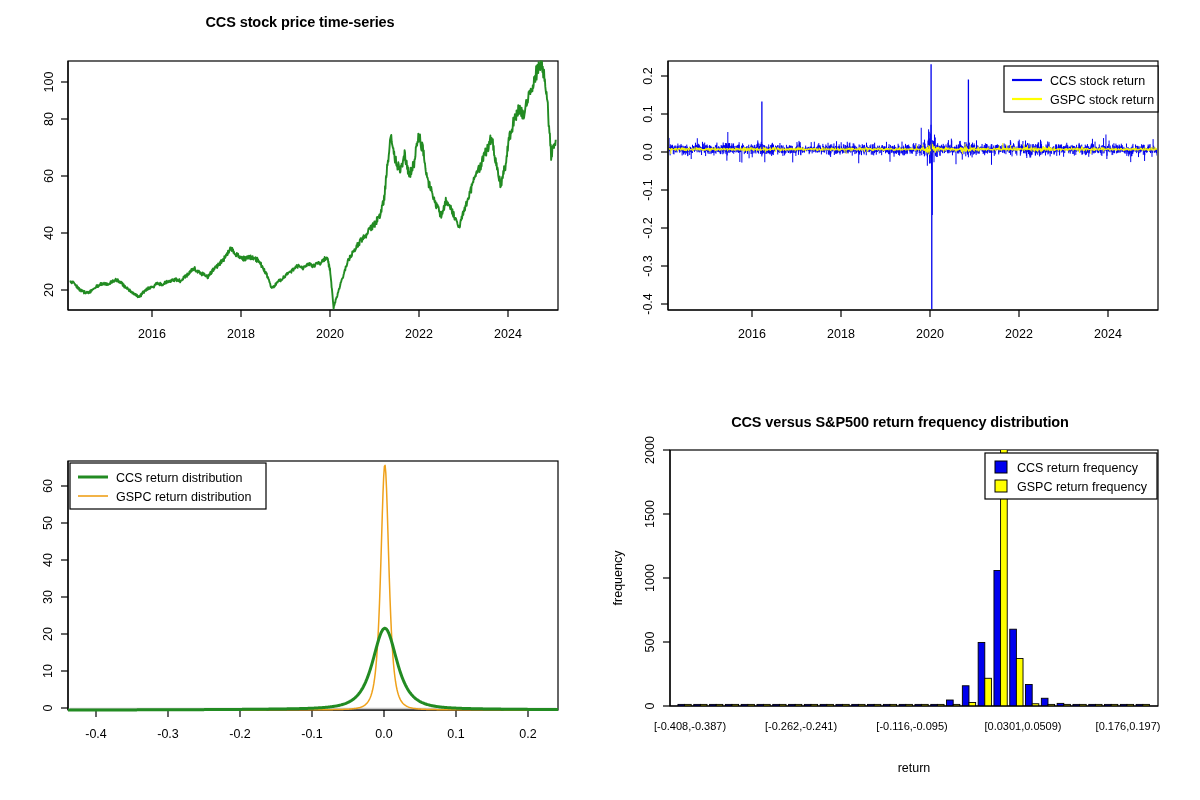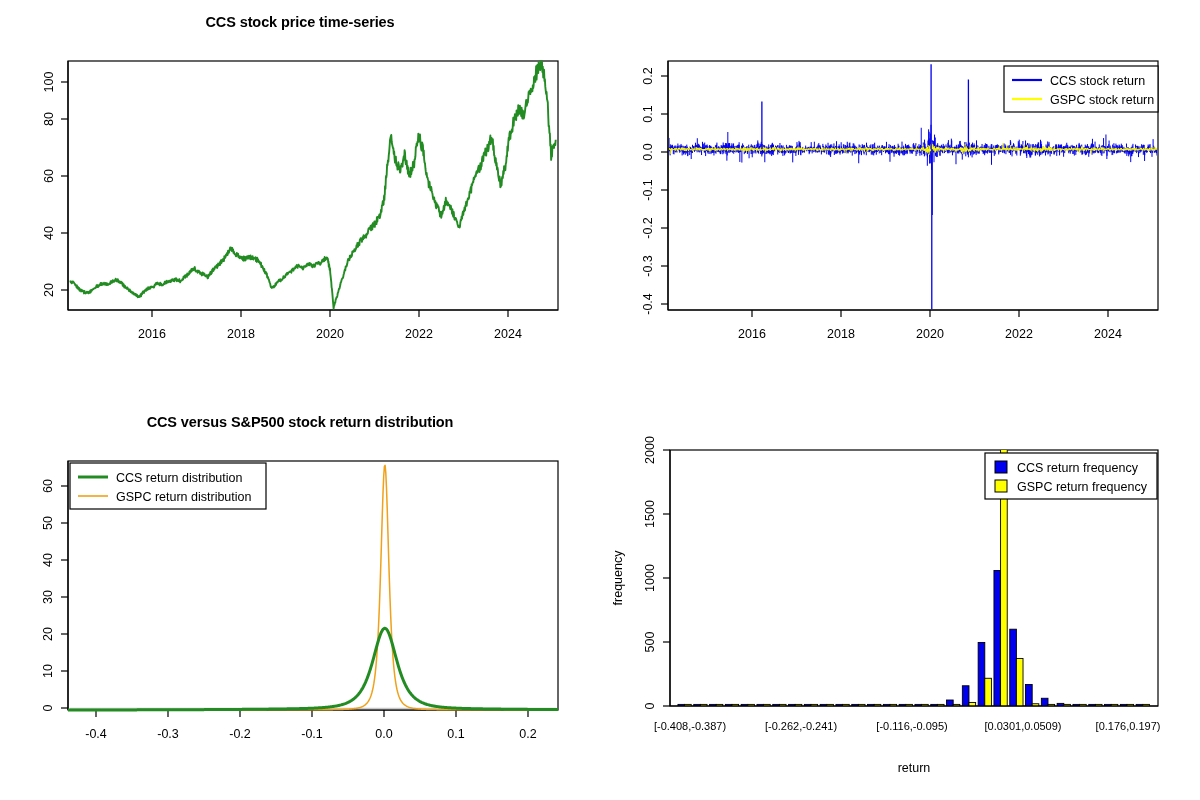--- a/index.html
+++ b/index.html
@@ -144,21 +144,20 @@
         <rect x="404" y="66" width="154" height="46" fill="#ffffff" stroke="#000" stroke-width="1.2"></rect>
         <line x1="412" y1="80" x2="442" y2="80" stroke="#0000EE" stroke-width="2.2"></line>
         <text class="legtext" x="450" y="85">CCS stock return</text>
         <line x1="412" y1="99" x2="442" y2="99" stroke="#FFFF00" stroke-width="2.2"></line>
         <text class="legtext" x="450" y="104">GSPC stock return</text>
       </g>
     </svg>
   </div>
 
   <div class="panel">
-    <div class="panel-title">CCS versus S&amp;P500 stock return distribution</div>
     <svg class="plotsvg" width="600" height="400">
       <rect x="68" y="61" width="490" height="249" fill="none" stroke="#000" stroke-width="1.2"></rect>
       <g>
         <line x1="68" y1="61" x2="68" y2="310" stroke="#000" stroke-width="1.2"></line>
         <line x1="68" y1="308" x2="61" y2="308" stroke="#000" stroke-width="1.2"></line>
         <line x1="68" y1="271" x2="61" y2="271" stroke="#000" stroke-width="1.2"></line>
         <line x1="68" y1="234" x2="61" y2="234" stroke="#000" stroke-width="1.2"></line>
         <line x1="68" y1="197" x2="61" y2="197" stroke="#000" stroke-width="1.2"></line>
         <line x1="68" y1="160" x2="61" y2="160" stroke="#000" stroke-width="1.2"></line>
         <line x1="68" y1="123" x2="61" y2="123" stroke="#000" stroke-width="1.2"></line>
@@ -197,20 +196,21 @@
         <rect x="70" y="63" width="196" height="46" fill="#ffffff" stroke="#000" stroke-width="1.2"></rect>
         <line x1="78" y1="77" x2="108" y2="77" stroke="#228B22" stroke-width="3"></line>
         <text class="legtext" x="116" y="82">CCS return distribution</text>
         <line x1="78" y1="96" x2="108" y2="96" stroke="#EFA11A" stroke-width="1.6"></line>
         <text class="legtext" x="116" y="101">GSPC return distribution</text>
       </g>
     </svg>
   </div>
 
   <div class="panel">
+    <div class="panel-title">CCS versus S&amp;P500 return frequency distribution</div>
     <svg class="plotsvg" width="600" height="400">
       <rect x="70" y="50" width="488" height="256" fill="none" stroke="#000" stroke-width="1.2"></rect>
       <g>
         <line x1="70" y1="50" x2="70" y2="306" stroke="#000" stroke-width="1.2"></line>
         <line x1="70" y1="306" x2="63" y2="306" stroke="#000" stroke-width="1.2"></line>
         <line x1="70" y1="242" x2="63" y2="242" stroke="#000" stroke-width="1.2"></line>
         <line x1="70" y1="178" x2="63" y2="178" stroke="#000" stroke-width="1.2"></line>
         <line x1="70" y1="114" x2="63" y2="114" stroke="#000" stroke-width="1.2"></line>
         <line x1="70" y1="50" x2="63" y2="50" stroke="#000" stroke-width="1.2"></line>
         <text class="axlabel" x="54" y="306" text-anchor="middle" transform="rotate(-90 54 306)">0</text>

